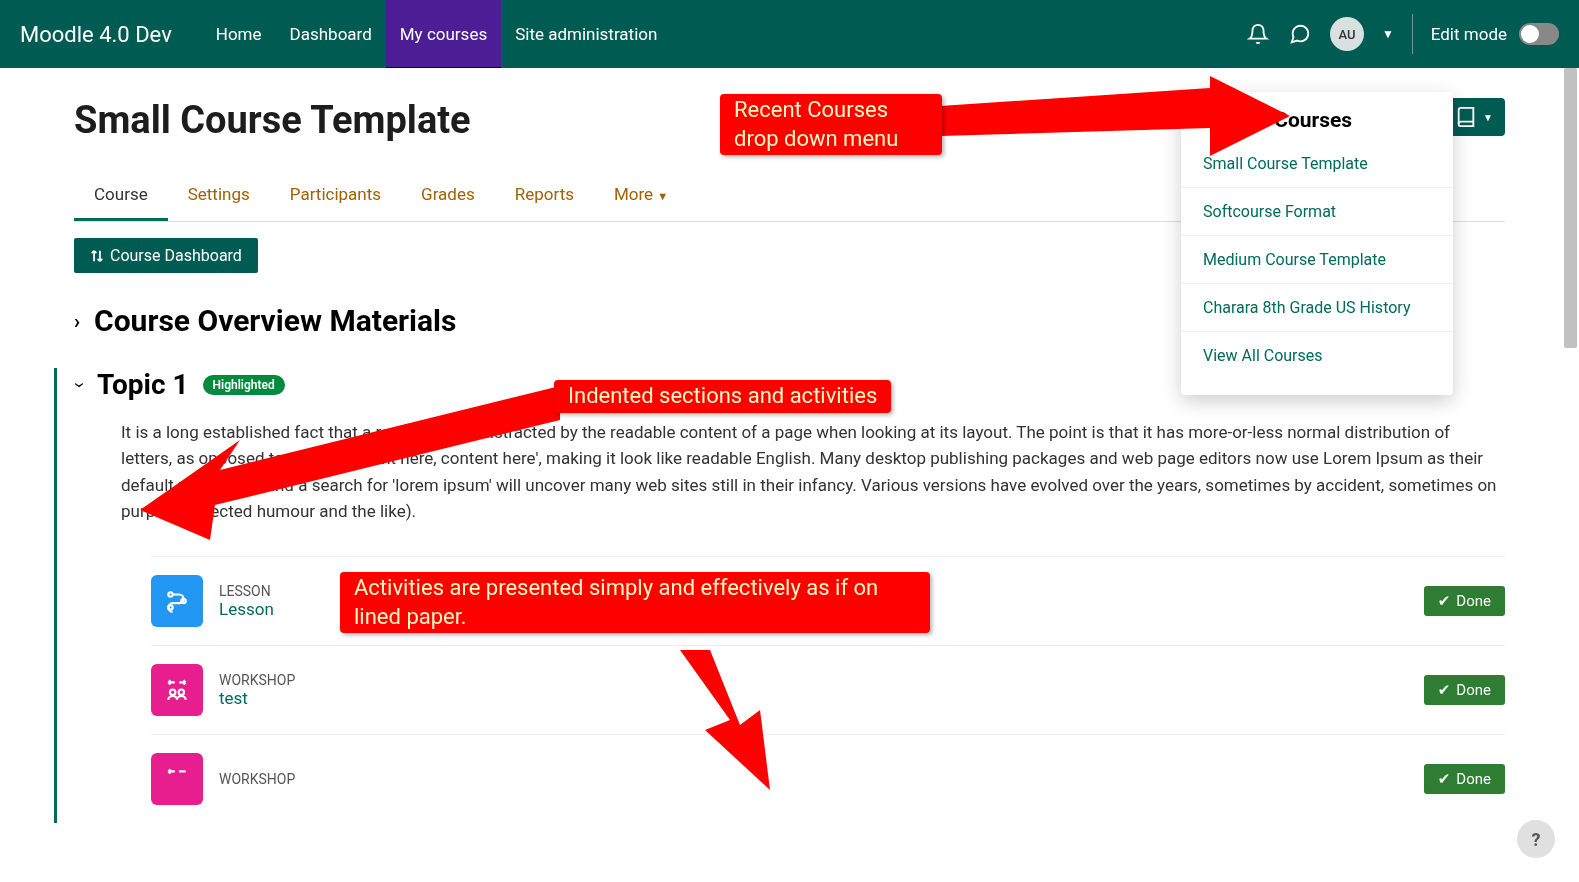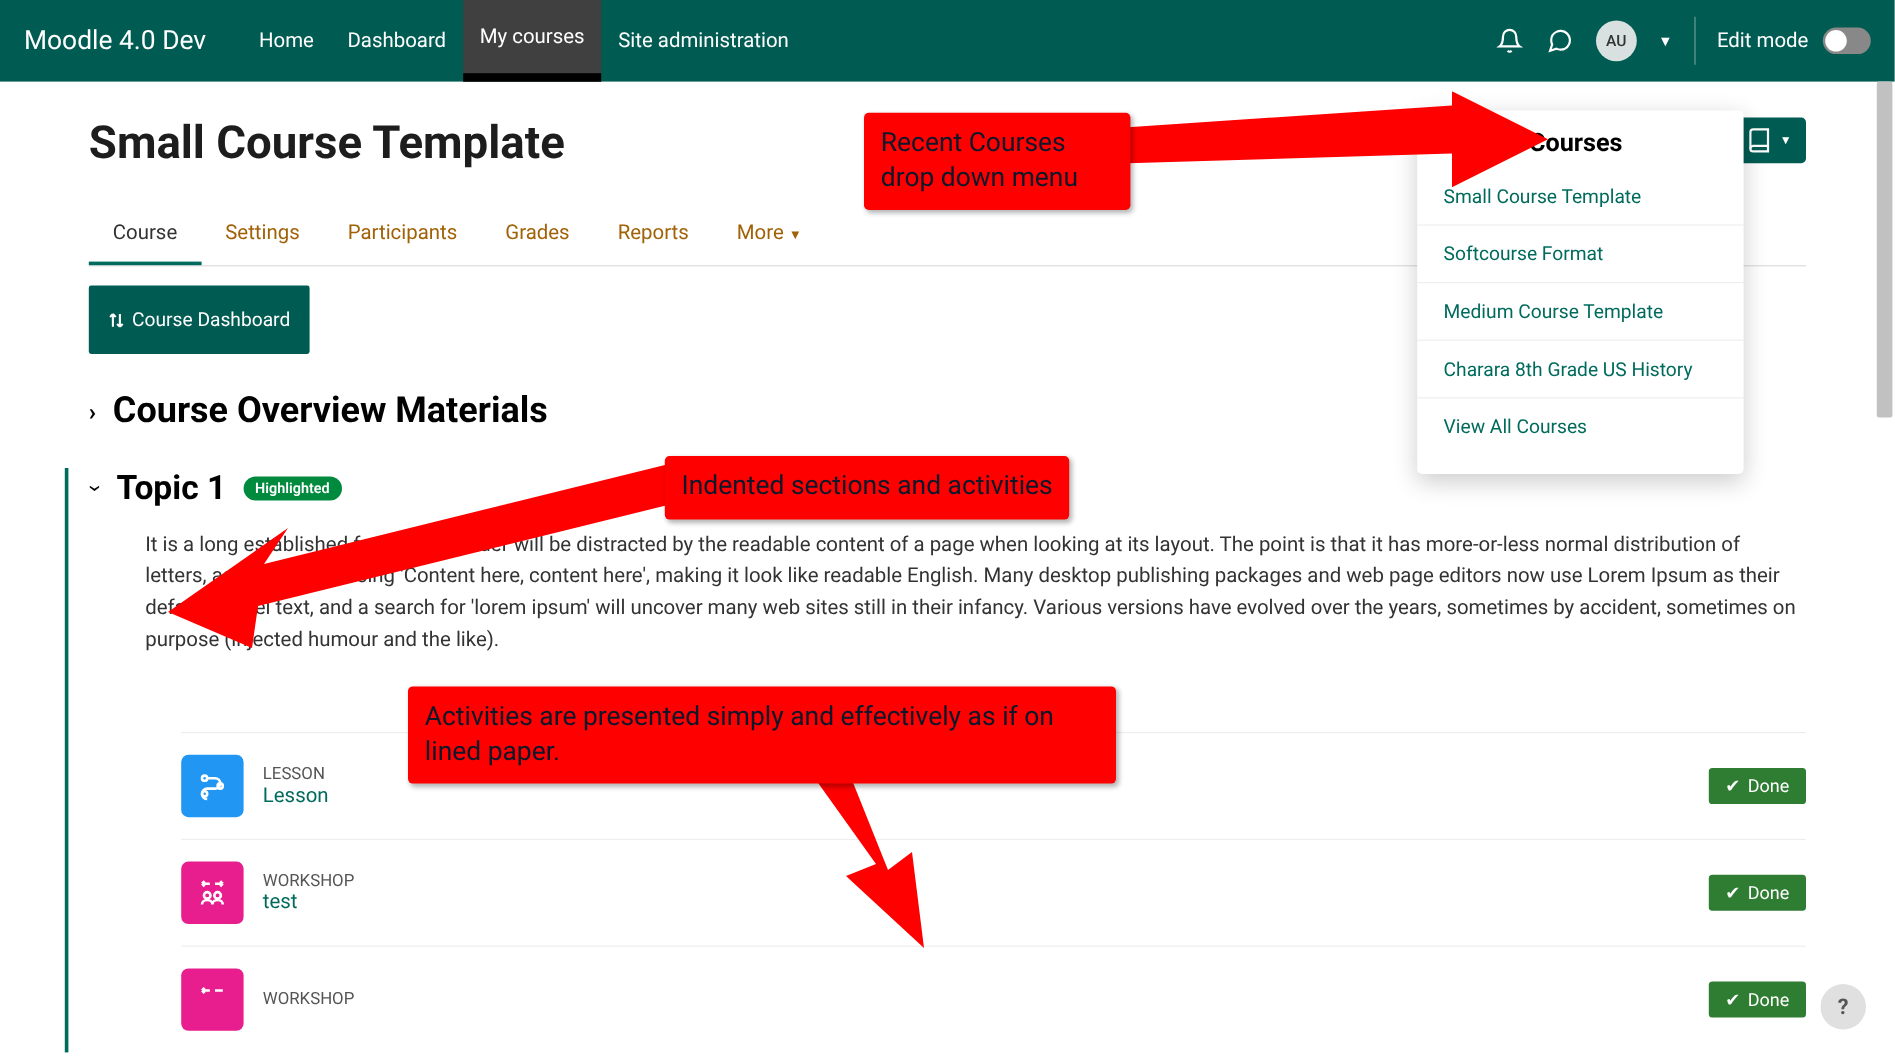--- a/index.html
+++ b/index.html
@@ -2,66 +2,66 @@
 <html><head>
 <meta charset="utf-8">
 <style>
   * { box-sizing: border-box; margin: 0; padding: 0; }
   body { font-family: -apple-system, BlinkMacSystemFont, "Segoe UI", Roboto, sans-serif; background: #fff; width: 1579px; height: 882px; overflow: hidden; position: relative; }
   
   .navbar { background: #005c53; height: 68px; display: flex; align-items: center; padding: 0 20px; color: #fff; }
   .brand { font-size: 22px; font-weight: 400; margin-right: 30px; }
   .nav-links { display: flex; }
   .nav-link { padding: 0 14px; height: 68px; display: flex; align-items: center; font-size: 17px; color: #fff; cursor: pointer; }
-  .nav-link.active { background: #404040; border-bottom: 7px solid #000000; }
+  .nav-link.active { background: #4c1d95; border-bottom: 1px solid #000000; }
   .nav-right { margin-left: auto; display: flex; align-items: center; gap: 18px; justify-content: space-between; }
   .nav-icon { width: 24px; height: 24px; cursor: pointer; display: flex; align-items: center; justify-content: center; }
   .avatar { width: 34px; height: 34px; border-radius: 50%; background: #d8e0e0; color: #333; display: flex; align-items: center; justify-content: center; font-size: 13px; font-weight: 500; cursor: pointer; }
   .divider-v { width: 1px; height: 40px; background: rgba(255,255,255,0.4); }
   .edit-mode { display: flex; align-items: center; gap: 12px; font-size: 17px; }
   .toggle { width: 40px; height: 22px; background: #888; border-radius: 11px; position: relative; cursor: pointer; }
   .toggle::after { content: ""; position: absolute; width: 18px; height: 18px; background: #fff; border-radius: 50%; top: 2px; left: 2px; }
   
   .page { padding: 30px 74px 0 74px; position: relative; height: calc(882px - 68px); overflow-y: auto; }
   .scrollbar { position: absolute; right: 2px; top: 68px; width: 13px; height: 280px; background: #c1c1c1; border-radius: 2px; }
   
   .course-header { display: flex; justify-content: space-between; align-items: flex-start; }
   .course-title { font-size: 38px; font-weight: 700; color: #1d1d1d; }
   .recent-btn { background: #005c53; color: #fff; padding: 8px 12px; border-radius: 4px; display: flex; align-items: center; gap: 6px; cursor: pointer; }
   
   .tabs { display: flex; border-bottom: 1px solid #ddd; margin-top: 28px; }
   .tab { padding: 14px 20px; font-size: 17px; color: #a16207; cursor: pointer; }
   .tab.active { color: #333; border-bottom: 3px solid #006b5d; }
   
-  .dashboard-btn { margin-top: 16px; background: #005c53; color: #fff; padding: 19px 16px; font-size: 16px; border-radius: 2px; display: inline-flex; align-items: center; gap: 6px; cursor: pointer; }
+  .dashboard-btn { margin-top: 16px; background: #005c53; color: #fff; padding: 8px 16px; font-size: 16px; border-radius: 2px; display: inline-flex; align-items: center; gap: 6px; cursor: pointer; }
   
   .section-h { margin-top: 30px; display: flex; align-items: center; gap: 14px; font-size: 30px; font-weight: 700; }
   .chev { font-size: 20px; cursor: pointer; }
   
   .topic-block { border-left: 3px solid #006b5d; padding-left: 20px; margin-top: 30px; margin-left: -20px; }
   .topic-h { display: flex; align-items: center; gap: 14px; }
   .topic-title { font-size: 28px; font-weight: 700; }
   .badge { background: #008a3e; color: #fff; font-size: 12px; padding: 3px 10px; border-radius: 10px; font-weight: 600; }
   .topic-desc { margin: 18px 0 0 44px; font-size: 17px; color: #333; line-height: 1.55; }
   
-  .activities { margin: 64px 0 0 74px; }
+  .activities { margin: 32px 0 0 74px; }
   .activity { display: flex; align-items: center; padding: 18px 0; border-top: 1px solid #eee; }
   .act-icon { width: 52px; height: 52px; border-radius: 6px; display: flex; align-items: center; justify-content: center; color: #fff; margin-right: 16px; }
   .act-icon.blue { background: #2196f3; }
   .act-icon.pink { background: #e91e8e; }
   .act-text .type { font-size: 14px; color: #555; text-transform: uppercase; }
   .act-text .name { font-size: 17px; color: #006b5d; }
   .done-btn { margin-left: auto; background: #2e7d32; color: #fff; padding: 6px 14px; border-radius: 3px; font-size: 15px; display: flex; align-items: center; gap: 6px; cursor: pointer; }
   
   .dropdown { position: absolute; background: #fff; box-shadow: 0 6px 20px rgba(0,0,0,0.2); border-radius: 4px; width: 272px; top: 92px; right: 126px; padding: 16px 0; z-index: 30; }
   .dropdown h3 { font-size: 21px; font-weight: 700; padding: 0 22px 8px; }
   .dd-item { padding: 14px 22px; font-size: 16px; color: #006b5d; border-top: 1px solid #eee; cursor: pointer; }
   .dd-item.first { border-top: none; }
   
-  .annot { position: absolute; background: #ff0000; color: #0f172a; padding: 12px 14px; font-size: 22px; border-radius: 4px; box-shadow: 2px 2px 4px rgba(0,0,0,0.3); z-index: 40; line-height: 1.3; pointer-events: none; }
+  .annot { position: absolute; background: #ff0000; color: #fef9c3; padding: 2px 14px; font-size: 22px; border-radius: 4px; box-shadow: 2px 2px 4px rgba(0,0,0,0.3); z-index: 40; line-height: 1.3; pointer-events: none; }
   .arrow { position: absolute; z-index: 35; pointer-events: none; }
   
   .help-btn { position: fixed; bottom: 24px; right: 24px; width: 38px; height: 38px; border-radius: 50%; background: #e0e0e0; color: #555; display: flex; align-items: center; justify-content: center; font-size: 18px; font-weight: 700; cursor: pointer; }
   
   .hidden-text { position: absolute; right: 126px; top: 268px; font-size: 17px; color: #333; z-index: 1; }
   
   svg { display: block; }
 </style>
 </head>
 <body>

